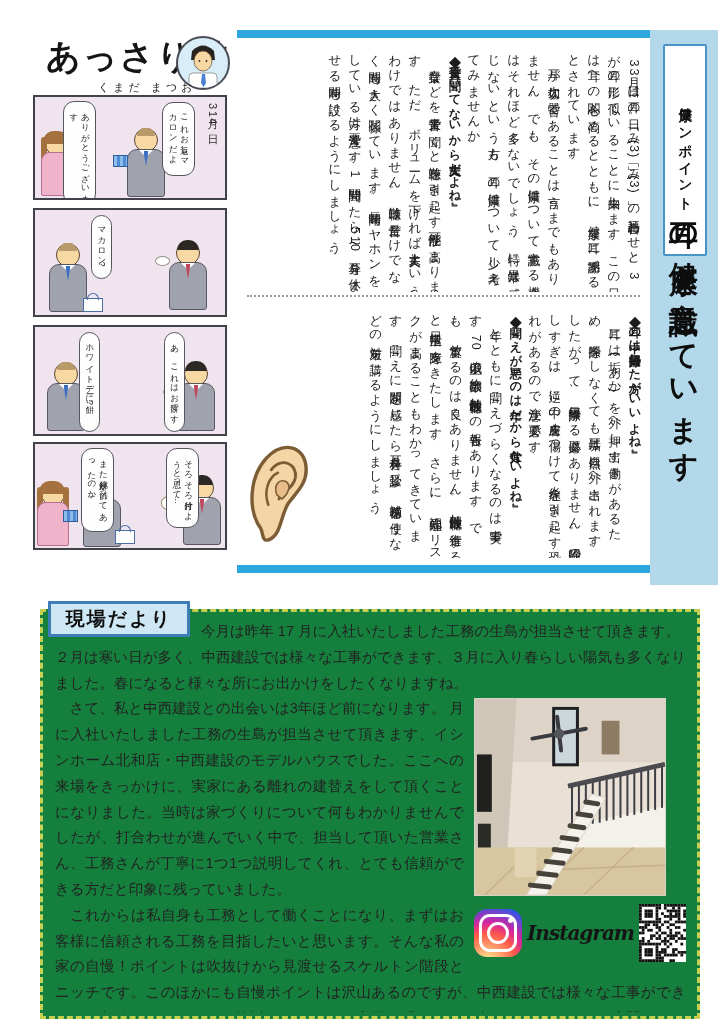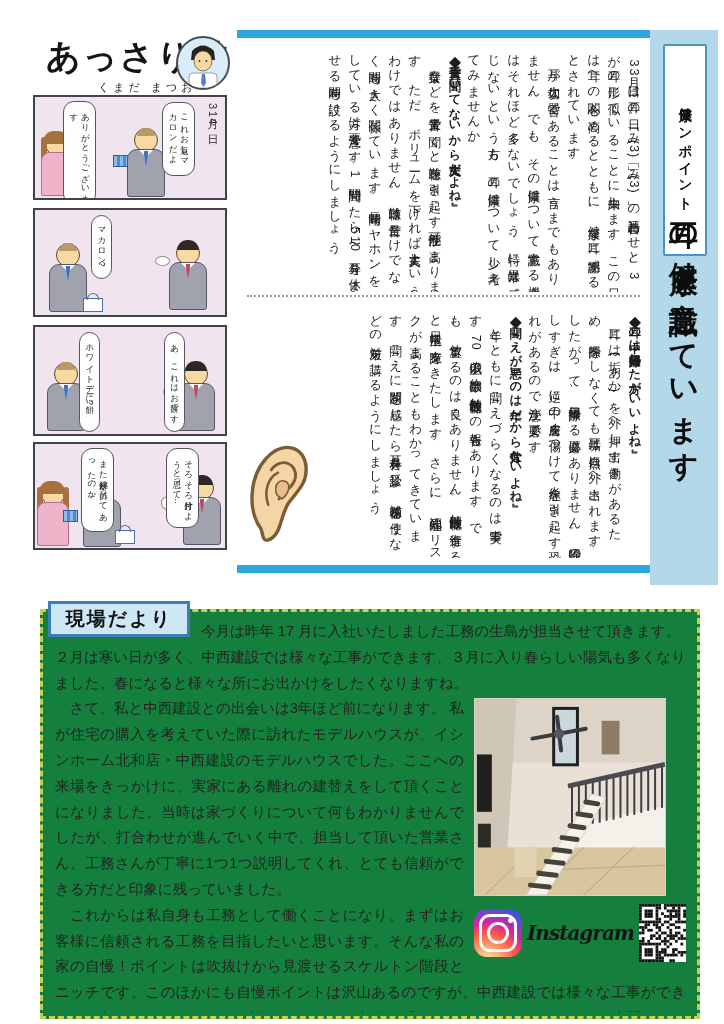--- a/index.html
+++ b/index.html
@@ -514,18 +514,18 @@
               <rect x="7" y="20" width="1" height="1" fill="#111"></rect>
               <rect x="8" y="20" width="1" height="1" fill="#111"></rect>
               <rect x="11" y="20" width="1" height="1" fill="#111"></rect>
               <rect x="12" y="20" width="1" height="1" fill="#111"></rect>
               <rect x="19" y="20" width="1" height="1" fill="#111"></rect>
               <rect x="20" y="20" width="1" height="1" fill="#111"></rect>
             </svg>
         </div>
       </div>
 
-      <p>　さて、私と中西建設との出会いは3年ほど前になります。 私が住宅の購入を考えていた際に訪れたモデルハウスが、イシンホーム北和店・中西建設のモデルハウスでした。ここへの来場をきっかけに、実家にある離れの建替えをして頂くことになりました。当時は家づくりについて何もわかりませんでしたが、打合わせが進んでいく中で、担当して頂いた営業さん、工務さんが丁寧に1つ1つ説明してくれ、とても信頼ができる方だと印象に残っていました。</p>
+      <p>　さて、私と中西建設との出会いは3年ほど前になります。 月に入社いたしました工務の生島が担当させて頂きます、イシンホーム北和店・中西建設のモデルハウスでした。ここへの来場をきっかけに、実家にある離れの建替えをして頂くことになりました。当時は家づくりについて何もわかりませんでしたが、打合わせが進んでいく中で、担当して頂いた営業さん、工務さんが丁寧に1つ1つ説明してくれ、とても信頼ができる方だと印象に残っていました。</p>
       <p>　これからは私自身も工務として働くことになり、まずはお客様に信頼される工務を目指したいと思います。そんな私の家の自慢！ポイントは吹抜けから見渡せるスケルトン階段とニッチです。このほかにも自慢ポイントは沢山あるのですが、中西建設では様々な工事ができます。新築・リフォームを検討されているお客様、『こんな工事できますか』と一度聞いてみてください。Instagram やネット画像で『この写真の様にしたい』と伝えてみて下さい。叶える事ができます。イシンホーム北和店・中西建設でも Instagram の配信を行っています。マイホームを建てたい、家をリフォームしたいと検討されている方は、是非！！フォロー・いいね！をお願いします！様々な情報を発信させていただきます！！</p>
     </div>
   </section>
 
 </div>
 
 </body></html>

